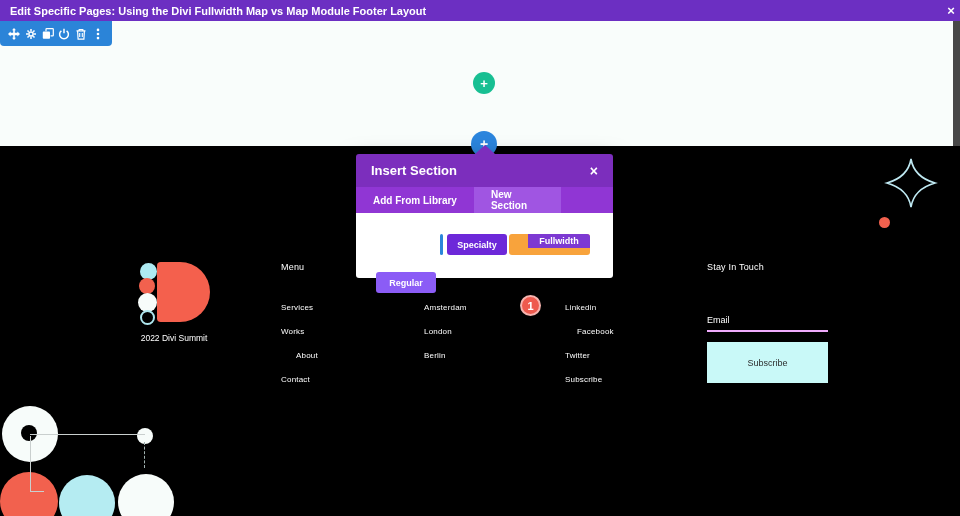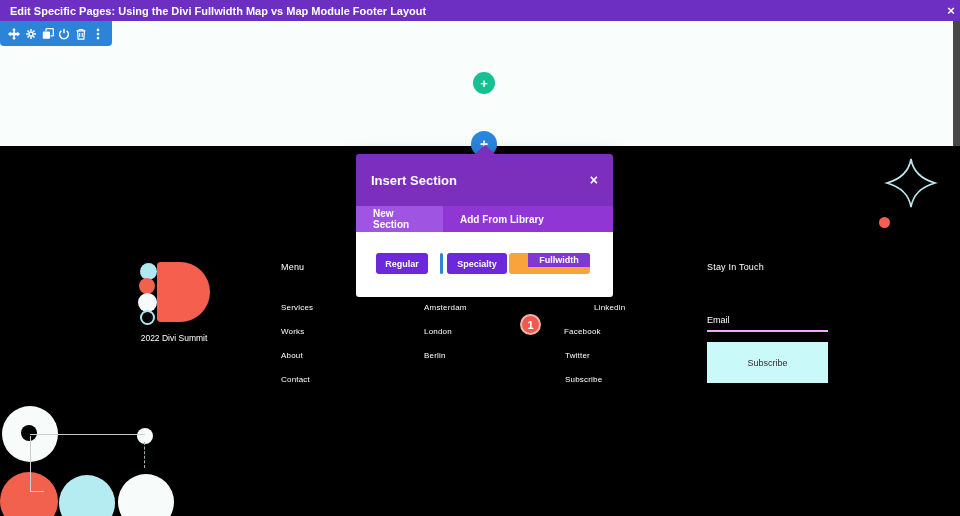--- a/index.html
+++ b/index.html
@@ -28,32 +28,32 @@
 
   
   .scrollbar { position:absolute; left:953px; top:21px; width:7px; height:125px; background:#474747; z-index:4; }
 
   
   .modal { position:absolute; left:356px; top:154px; width:257px; height:127px; z-index:10;
            border-radius:3px; box-shadow:0 8px 22px rgba(0,0,0,0.55); }
   .modal-notch { position:absolute; left:50%; top:-9px; margin-left:-10px; width:0; height:0;
                  border-left:10px solid transparent; border-right:10px solid transparent;
                  border-bottom:9px solid #7c2ebd; }
-  .modal-header { height:52px; background:#7c2ebd; border-radius:3px 3px 0 0; display:flex;
+  .modal-header { height:33px; background:#7c2ebd; border-radius:3px 3px 0 0; display:flex;
                   align-items:center; justify-content:space-between; padding:0 15px; }
   .modal-title { color:#fff; font-size:13px; font-weight:bold; }
   .modal-close { color:#fff; font-size:14px; font-weight:bold; cursor:pointer; line-height:1; }
   .modal-tabs { height:26px; background:#9036d4; display:flex; }
   .mtab { height:26px; display:flex; align-items:center; padding:0 17px; color:#fff;
           font-size:10px; font-weight:bold; cursor:pointer; }
   .mtab.active { background:#a055e2; width:87px; }
   .modal-body { position:relative; height:65px; background:#fff; border-radius:0 0 3px 3px; }
   .mbtn { position:absolute; top:21px; height:21px; border:none; border-radius:3px; color:#fff;
           font-size:9px; font-weight:bold; font-family:"Liberation Sans", sans-serif; cursor:pointer; }
-  .btn-regular { left:20px; width:52px; background:#6d28d9; }
+  .btn-regular { left:20px; width:60px; background:#8b5cf6;margin-top:38px; }
   .btn-divider { position:absolute; left:84px; top:21px; width:3px; height:21px; background:#2b86da; border-radius:2px; }
   .btn-specialty { left:91px; width:60px; background:#6d28d9; }
   .fw-group { position:absolute; left:153px; top:21px; width:81px; height:21px; border-radius:3px;
               background:#f8a33c; overflow:hidden; cursor:pointer; }
   .fw-main { position:absolute; right:0; top:0; width:62px; height:14px; background:#7d39d2; color:#fff;
              font-size:9px; font-weight:bold; display:flex; align-items:center; justify-content:center; }
   .annotation { position:absolute; left:164px; top:82px; width:21px; height:21px; border-radius:50%;
                 background:#ee5a4e; border:2px solid rgba(255,255,255,0.55); color:#fff; font-size:11px;
                 font-weight:bold; display:flex; align-items:center; justify-content:center;
                 box-shadow:0 5px 8px rgba(0,0,0,0.35); z-index:11; }
@@ -145,22 +145,22 @@
   <div class="addbtn add-teal">+</div>
   <div class="addbtn add-blue">+</div>
 
   <div class="modal">
     <div class="modal-notch"></div>
     <div class="modal-header">
       <span class="modal-title">Insert Section</span>
       <span class="modal-close">×</span>
     </div>
     <div class="modal-tabs">
+      <div class="mtab">Add From Library</div>
       <div class="mtab active">New Section</div>
-      <div class="mtab">Add From Library</div>
     </div>
     <div class="modal-body">
       <button class="mbtn btn-regular">Regular</button>
       <div class="btn-divider"></div>
       <button class="mbtn btn-specialty">Specialty</button>
       <div class="fw-group">
         <div class="fw-main">Fullwidth</div>
       </div>
       <div class="annotation">1</div>
     </div>
@@ -170,29 +170,29 @@
   <div class="dot logo-c1"></div>
   <div class="dot logo-c2"></div>
   <div class="dot logo-c3"></div>
   <div class="dot logo-c4"></div>
   <div class="logo-caption">2022 Divi Summit</div>
 
   <div class="f-text f-head" style="left:281px; top:262px;">Menu</div>
 
   <div class="f-text f-link" style="left:281px; top:303px;">Services</div>
   <div class="f-text f-link" style="left:281px; top:327px;">Works</div>
-  <div class="f-text f-link" style="left:281px; top:351px;text-align:right;">About</div>
+  <div class="f-text f-link" style="left:296px; top:351px;text-align:right;">About</div>
   <div class="f-text f-link" style="left:281px; top:375px;">Contact</div>
 
   <div class="f-text f-link" style="left:424px; top:303px;">Amsterdam</div>
   <div class="f-text f-link" style="left:424px; top:327px;">London</div>
   <div class="f-text f-link" style="left:424px; top:351px;">Berlin</div>
 
-  <div class="f-text f-link" style="left:565px; top:303px;margin-left:29px;">Linkedin</div>
-  <div class="f-text f-link" style="left:564px; top:327px;">Facebook</div>
+  <div class="f-text f-link" style="left:565px; top:303px;">Linkedin</div>
+  <div class="f-text f-link" style="left:577px; top:327px;">Facebook</div>
   <div class="f-text f-link" style="left:565px; top:351px;">Twitter</div>
   <div class="f-text f-link" style="left:565px; top:375px;">Subscribe</div>
 
   <div class="f-text f-head" style="left:707px; top:262px;">Stay In Touch</div>
   <input class="email-input" type="text" placeholder="Email" style="">
   <button class="subscribe">Subscribe</button>
 
   <svg class="star" viewBox="0 0 54 54">
     <path d="M27 3 Q30 21 51 27 Q30 33 27 51 Q24 33 3 27 Q24 21 27 3 Z" fill="none" stroke="#bfe9f2" stroke-width="1.6"></path>
   </svg>

